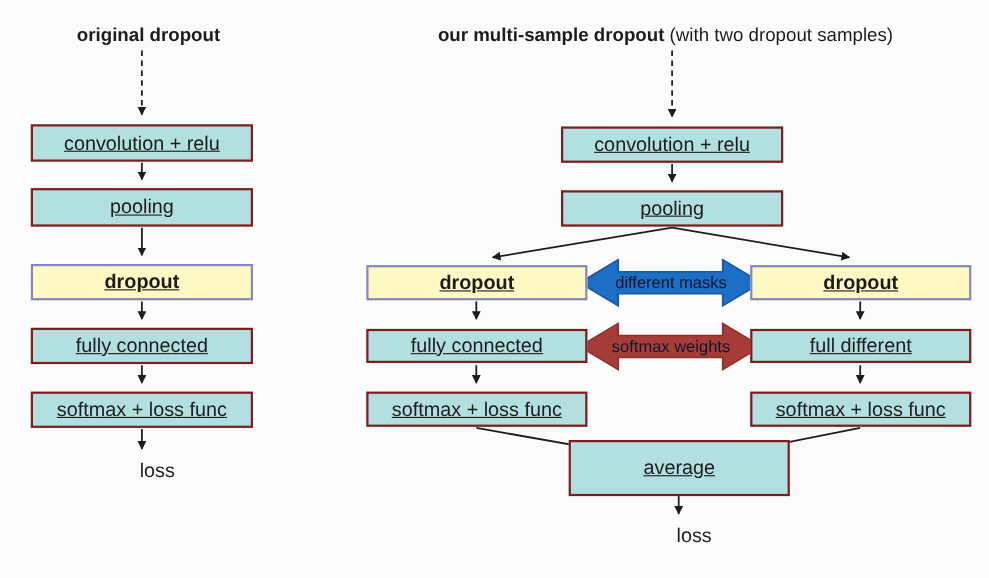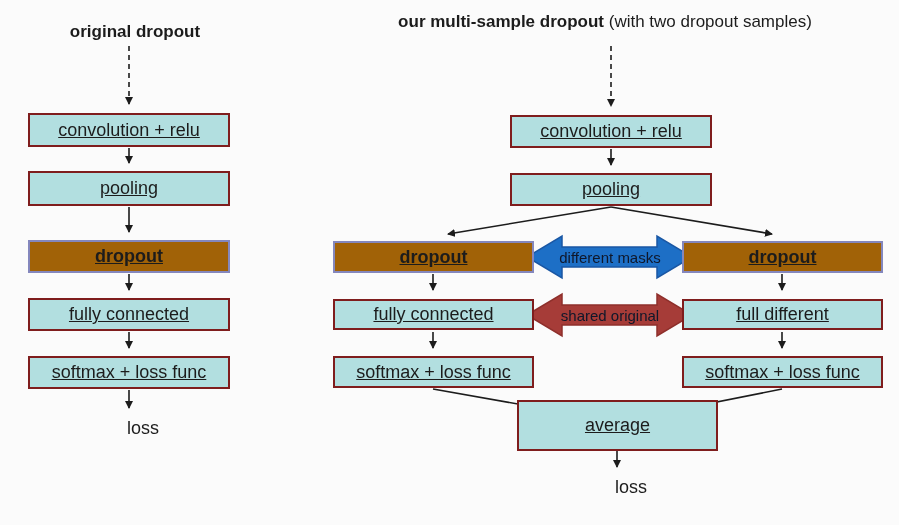--- a/index.html
+++ b/index.html
@@ -10,21 +10,21 @@
   .title{
     position:absolute;text-align:center;font-size:17px;font-weight:bold;
     white-space:nowrap;
   }
   .title .normal{font-weight:normal;}
   .box{
     position:absolute;display:flex;align-items:center;justify-content:center;
     background:#b2dfe0;border:2px solid #7f1d1d;box-sizing:border-box;
     font-size:18px;white-space:nowrap;text-decoration:underline;
   }
-  .box.purple{background:#a16207;border-color:#8487bd;font-weight:bold;}
+  .box.purple{background:#fef9c3;border-color:#8487bd;font-weight:bold;}
   .flow-label{
     position:absolute;text-align:right;font-size:18px;white-space:nowrap;
   }
   .arrow-label{
     position:absolute;display:flex;align-items:center;justify-content:center;
     font-size:15px;color:#0f172a;white-space:nowrap;
   }
   svg{position:absolute;left:0;top:0;}
 </style>
 </head>
@@ -63,21 +63,21 @@
       <line x1="782" y1="389" x2="631" y2="419" marker-end="url(#ah)"></line>
 
       <line x1="617" y1="450" x2="617" y2="467" marker-end="url(#ah)"></line>
     </g>
 
     <polygon points="527,257 562,236 562,247 657,247 657,236 692,257 657,278 657,267 562,267 562,278" fill="#1d6fc6" stroke="#1a57a4" stroke-width="1.5"></polygon>
     <polygon points="527,315 562,294 562,305 657,305 657,294 692,315 657,336 657,325 562,325 562,336" fill="#a63c38" stroke="#8e2f2b" stroke-width="1.5"></polygon>
   </svg>
 
   <div class="title" style="left:35px;top:22px;width:200px;">original dropout</div>
-  <div class="title" style="left:340px;top:12px;width:530px;text-align:center;">
+  <div class="title" style="left:340px;top:22px;width:530px;text-align:center;">
     <span>our multi-sample dropout</span><span class="normal"> (with two dropout samples)</span>
   </div>
 
   <div class="box" style="left:28px;top:113px;width:202px;height:34px;">convolution + relu</div>
   <div class="box" style="left:28px;top:171px;width:202px;height:35px;">pooling</div>
   <div class="box purple" style="left:28px;top:240px;width:202px;height:33px;">dropout</div>
   <div class="box" style="left:28px;top:298px;width:202px;height:33px;">fully connected</div>
   <div class="box" style="left:28px;top:356px;width:202px;height:33px;">softmax + loss func</div>
   <div class="flow-label" style="left:99px;top:418px;width:60px;">loss</div>
 
@@ -85,18 +85,18 @@
   <div class="box" style="left:510px;top:173px;width:202px;height:33px;">pooling</div>
 
   <div class="box purple" style="left:333px;top:241px;width:201px;height:32px;">dropout</div>
   <div class="box purple" style="left:682px;top:241px;width:201px;height:32px;">dropout</div>
   <div class="box" style="left:333px;top:299px;width:201px;height:31px;">fully connected</div>
   <div class="box" style="left:682px;top:299px;width:201px;height:31px;">full different</div>
   <div class="box" style="left:333px;top:356px;width:201px;height:32px;">softmax + loss func</div>
   <div class="box" style="left:682px;top:356px;width:201px;height:32px;">softmax + loss func</div>
 
   <div class="arrow-label" style="left:540px;top:247px;width:140px;height:20px;">different masks</div>
-  <div class="arrow-label" style="left:540px;top:305px;width:140px;height:20px;">shared original</div>
+  <div class="arrow-label" style="left:540px;top:305px;width:140px;height:20px;">softmax weights</div>
 
   <div class="box" style="left:517px;top:400px;width:201px;height:51px;">average</div>
   <div class="flow-label" style="left:587px;top:477px;width:60px;">loss</div>
 
 </div>
 
 </body></html>

